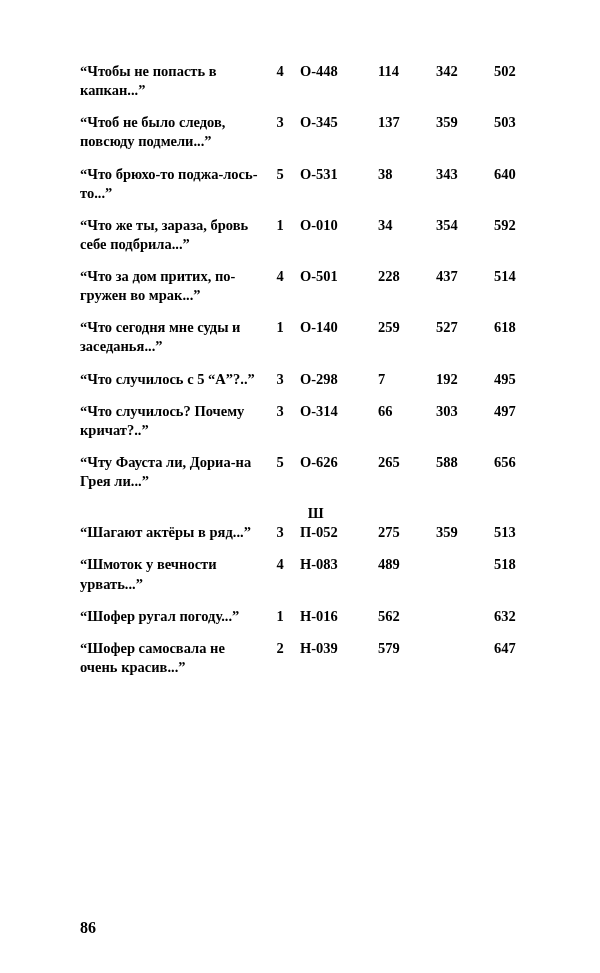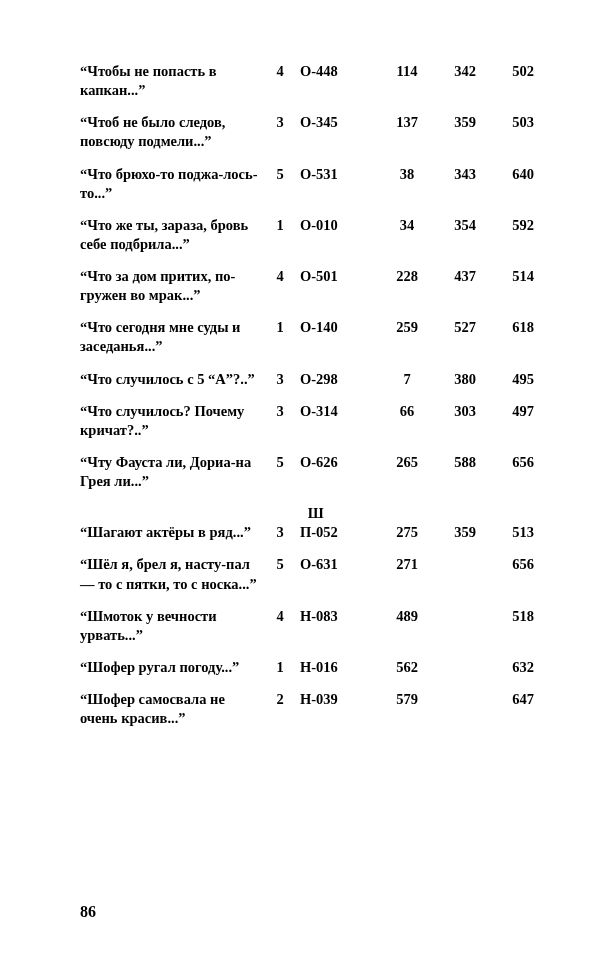--- a/index.html
+++ b/index.html
@@ -47,37 +47,37 @@
     text-align: center;
     font-weight: bold;
   }
   .col-code {
     width: 78px;
     text-align: left;
     font-weight: bold;
   }
   .col-p1, .col-p2, .col-p3 {
     width: 58px;
-    text-align: center;
+    text-align: left;
     font-weight: bold;
   }
   .section-row td {
     text-align: center;
     font-weight: bold;
     font-size: 15px;
     padding-top: 10px;
     padding-bottom: 20px;
   }
   .section-label {
     letter-spacing: 0.5px;
   }
   .page-number {
     position: absolute;
     left: 80px;
-    bottom: 52px;
+    bottom: 36px;
     font-size: 16px;
     font-weight: bold;
   }
 </style>
 </head>
 <body>
 
 <div class="page">
   <table class="index-table">
     <tbody>
@@ -127,21 +127,21 @@
           <td class="col-code">О-140</td>
           <td class="col-p1">259</td>
           <td class="col-p2">527</td>
           <td class="col-p3">618</td>
         </tr>
         <tr class="entry-row">
           <td class="col-title">“Что случилось с 5 “А”?..”</td>
           <td class="col-num">3</td>
           <td class="col-code">О-298</td>
           <td class="col-p1">7</td>
-          <td class="col-p2">380</td>
+          <td class="col-p2">192</td>
           <td class="col-p3">495</td>
         </tr>
         <tr class="entry-row">
           <td class="col-title">“Что случилось? Почему кричат?..”</td>
           <td class="col-num">3</td>
           <td class="col-code">О-314</td>
           <td class="col-p1">66</td>
           <td class="col-p2">303</td>
           <td class="col-p3">497</td>
         </tr>
@@ -156,28 +156,20 @@
         <tr class="section-row">
           <td colspan="6"><span class="section-label">Ш</span></td>
         </tr>
         <tr class="entry-row">
           <td class="col-title">“Шагают актёры в ряд...”</td>
           <td class="col-num">3</td>
           <td class="col-code">П-052</td>
           <td class="col-p1">275</td>
           <td class="col-p2">359</td>
           <td class="col-p3">513</td>
-        </tr>
-        <tr class="entry-row">
-          <td class="col-title">“Шёл я, брел я, насту-пал — то с пятки, то с носка...”</td>
-          <td class="col-num">5</td>
-          <td class="col-code">О-631</td>
-          <td class="col-p1">271</td>
-          <td class="col-p2"></td>
-          <td class="col-p3">656</td>
         </tr>
         <tr class="entry-row">
           <td class="col-title">“Шмоток у вечности урвать...”</td>
           <td class="col-num">4</td>
           <td class="col-code">Н-083</td>
           <td class="col-p1">489</td>
           <td class="col-p2"></td>
           <td class="col-p3">518</td>
         </tr>
         <tr class="entry-row">

